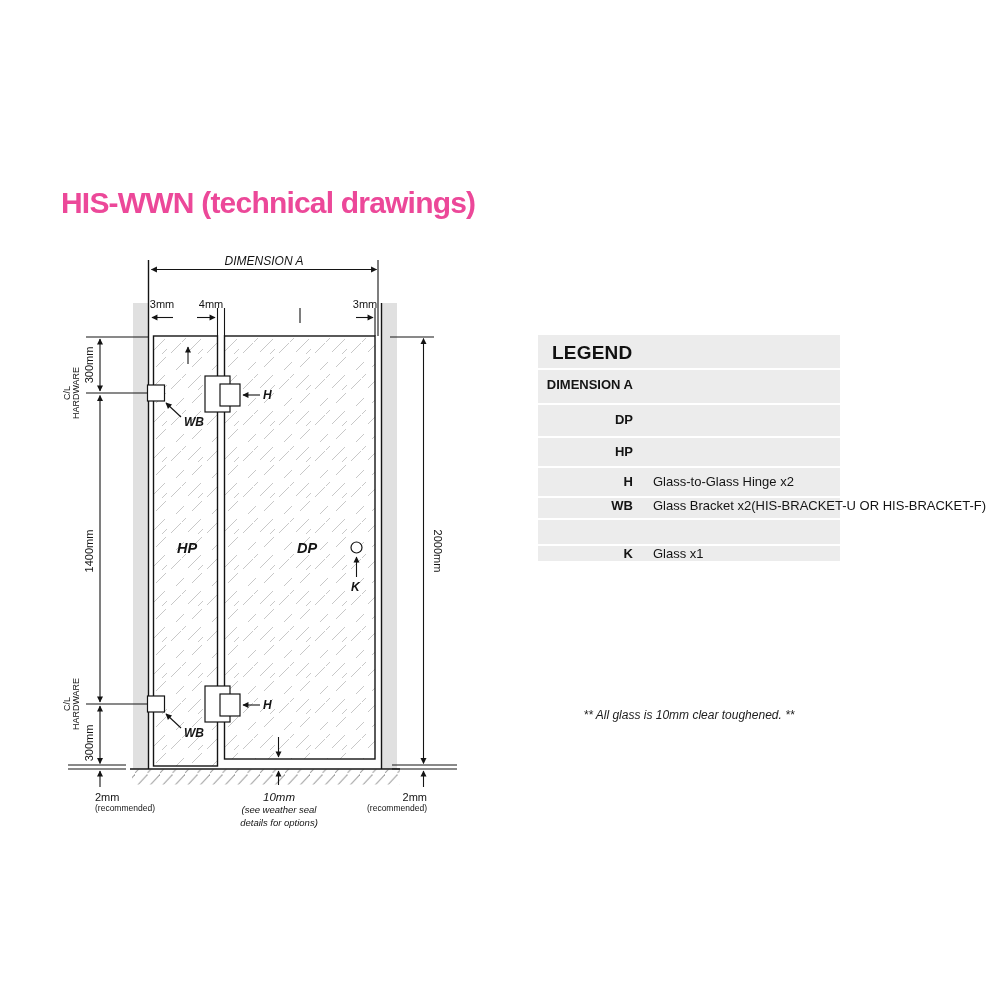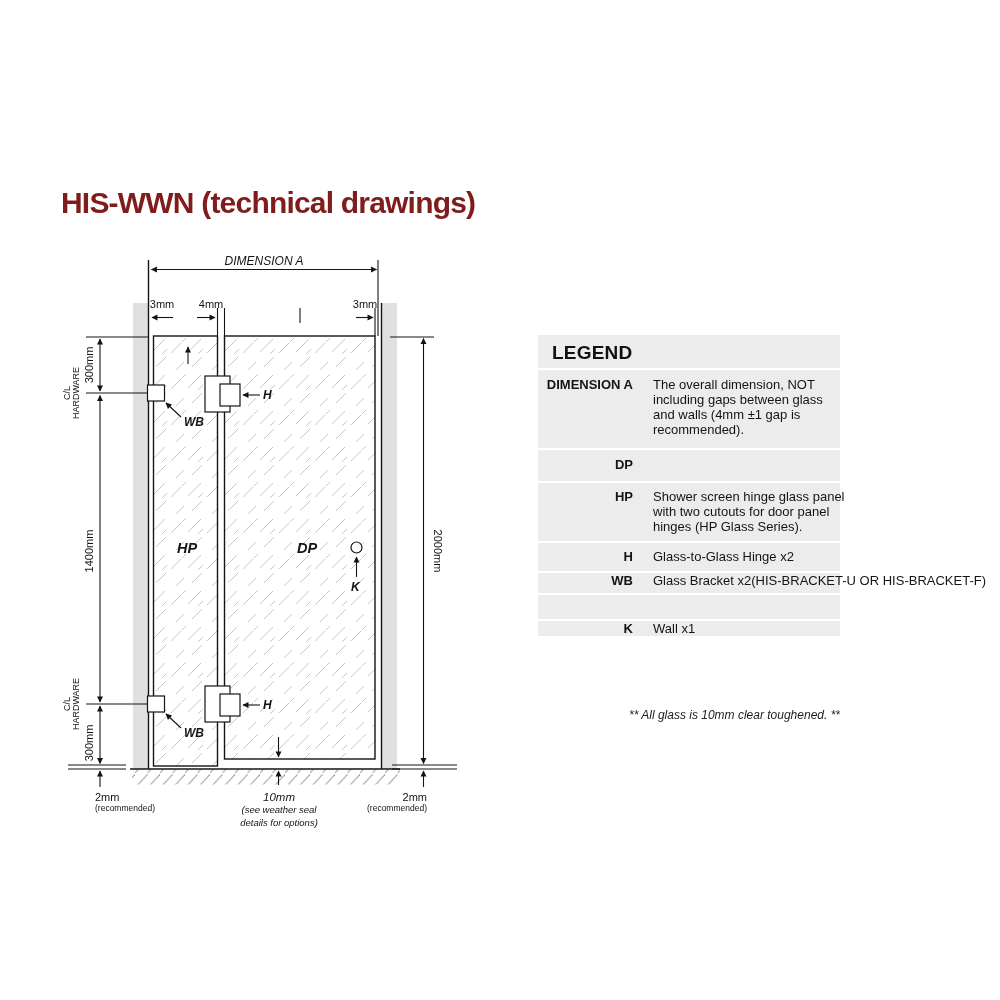--- a/index.html
+++ b/index.html
@@ -10,21 +10,21 @@
     --line:#141414;
     --page-bg:#ffffff;
   }
   *{margin:0;padding:0;box-sizing:border-box;}
   html,body{width:1000px;height:1000px;background:var(--page-bg);}
   body{font-family:"Liberation Sans",sans-serif;color:var(--line);position:relative;}
   .canvas{position:absolute;inset:0;background:var(--page-bg);overflow:hidden;}
 
   .title{
     position:absolute;left:61px;top:186px;
-    font-size:30px;font-weight:700;letter-spacing:-0.8px;color:#7f1d1d;
+    font-size:30px;font-weight:700;letter-spacing:-0.8px;color:#ec4899;
     white-space:nowrap;
   }
 
   .drawing{position:absolute;left:60px;top:248px;width:400px;height:590px;}
 
   .txt{font-family:"Liberation Sans",sans-serif;fill:var(--line);}
   .f85{font-size:8.5px;}
   .f9{font-size:9px;}
   .f95{font-size:9.5px;}
   .f11{font-size:11px;}
@@ -55,21 +55,21 @@
   .lrow:nth-of-type(1){padding:10px 0 10px 0;}
   .lrow:nth-of-type(2){padding:7px 0 11px 0;}
   .lrow:nth-of-type(3){padding:7px 0 9px 0;}
   .lrow:nth-of-type(4){padding:6px 0 7px 0;}
   .lrow:nth-of-type(5){padding:6px 0 7px 0;}
   .lrow:nth-of-type(6){min-height:22px;}
   .lrow:nth-of-type(7){padding:6px 0 18px 0;}
 
   .footnote{
     position:absolute;left:538px;top:708px;width:302px;
-    text-align:right;font-size:12px;font-style:italic;color:#1c1c1c;
+    text-align:center;font-size:12px;font-style:italic;color:#1c1c1c;
   }
 </style>
 </head>
 <body>
 
 <div class="canvas">
 
   <div class="title">HIS-WWN (technical drawings)</div>
 
   <svg class="drawing" viewBox="0 0 400 590" xmlns="http://www.w3.org/2000/svg">
@@ -210,47 +210,40 @@
       <line x1="296.5" y1="329" x2="296.5" y2="309" class="s" marker-end="url(#ar)"></line>
       <text x="291" y="343" class="txt b it f12">K</text>
     </g>
   </svg>
 
   <div class="legend">
     <div class="legend-head">LEGEND</div>
 
     <div class="lrow">
       <div class="term">DIMENSION A</div>
-      <div class="desc">The overall dimension, NOT
-including gaps between glass
-and walls (4mm ±1 gap is
-recommended).</div>
     </div>
     <div class="lrow">
       <div class="term">DP</div>
     </div>
     <div class="lrow">
       <div class="term">HP</div>
-      <div class="desc">Shower screen hinge glass panel
-with two cutouts for door panel
-hinges (HP Glass Series).</div>
     </div>
     <div class="lrow">
       <div class="term">H</div>
       <div class="desc">Glass-to-Glass Hinge x2</div>
     </div>
     <div class="lrow">
       <div class="term">WB</div>
       <div class="desc">Glass Bracket x2(HIS-BRACKET-U OR HIS-BRACKET-F)</div>
     </div>
     <div class="lrow">
       <div class="term"></div>
       <div class="desc"></div>
     </div>
     <div class="lrow">
       <div class="term">K</div>
-      <div class="desc">Wall x1</div>
+      <div class="desc">Glass x1</div>
     </div>
   </div>
 
   <div class="footnote">** All glass is 10mm clear toughened. **</div>
 
 </div>
 
 </body></html>

